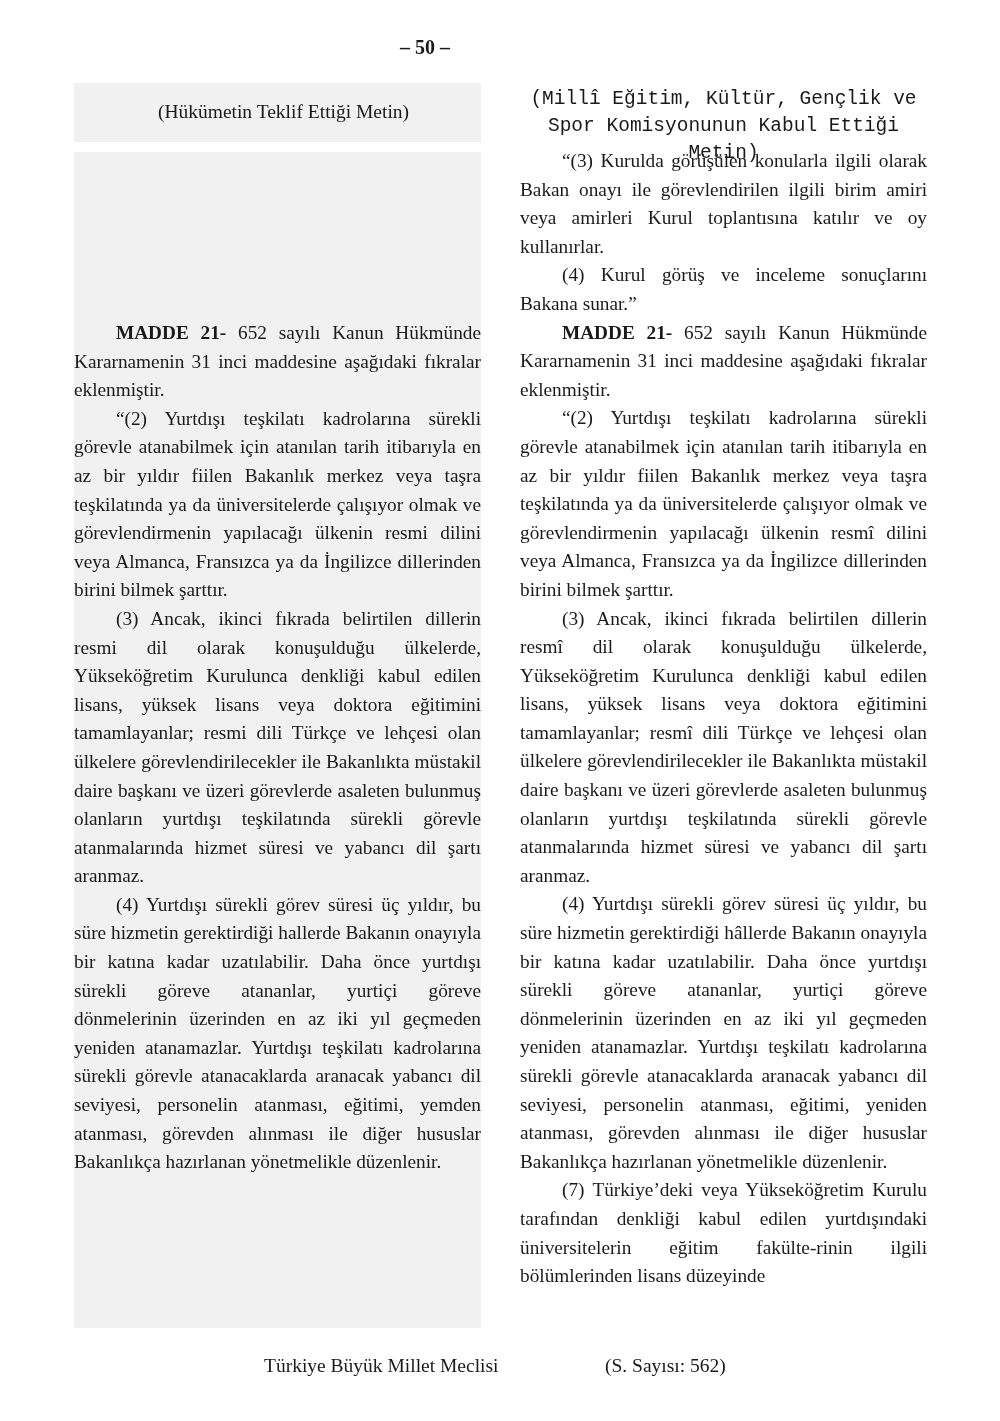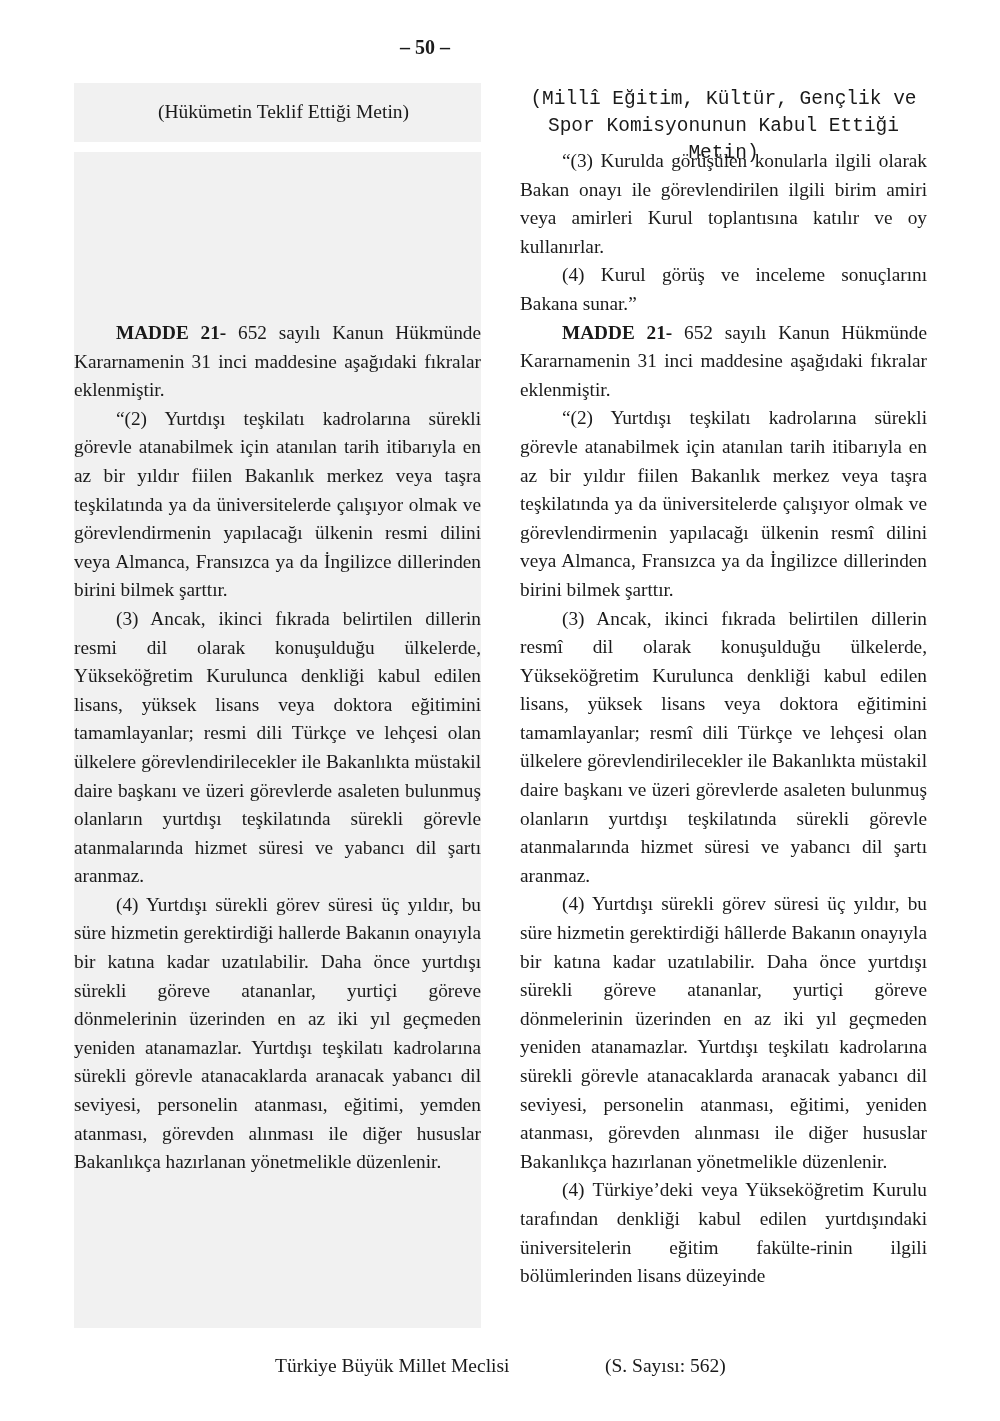--- a/index.html
+++ b/index.html
@@ -30,21 +30,21 @@
   }
   .para {
     font-size: 19.3px; line-height: 28.6px; text-align: justify;
     margin: 0; text-indent: 42px; hyphens: none;
   }
   .para .b { font-weight: bold; }
   .col .para { text-align-last: left; }
   .footer {
     position: absolute; top: 1355px; font-size: 19.5px;
   }
-  .footer-left { left: 275px; }
+  .footer-left { left: 264px; }
   .footer-right { left: 605px; }
 </style>
 </head>
 <body>
 
 <div class="page-number">– 50 –</div>
 
 <div class="hdr-box"></div>
 <div class="hdr-text hdr-left">(Hükümetin Teklif Ettiği Metin)</div>
 <div class="body-box"></div>
@@ -58,17 +58,17 @@
 
 <div class="hdr-text hdr-right">(Millî Eğitim, Kültür, Gençlik ve Spor Komisyonunun Kabul Ettiği Metin)</div>
 
 <div class="col right" style="top:147px;">
   <p class="para">“(3) Kurulda görüşülen konularla ilgili olarak Bakan onayı ile görevlendirilen ilgili birim amiri veya amirleri Kurul toplantısına katılır ve oy kullanırlar.</p>
   <p class="para">(4) Kurul görüş ve inceleme sonuçlarını Bakana sunar.”</p>
   <p class="para"><span class="b">MADDE 21-</span><span> 652 sayılı Kanun Hükmünde Kararnamenin 31 inci maddesine aşağıdaki fıkralar eklenmiştir.</span></p>
   <p class="para">“(2) Yurtdışı teşkilatı kadrolarına sürekli görevle atanabilmek için atanılan tarih itibarıyla en az bir yıldır fiilen Bakanlık merkez veya taşra teşkilatında ya da üniversitelerde çalışıyor olmak ve görevlendirmenin yapılacağı ülkenin resmî dilini veya Almanca, Fransızca ya da İngilizce dillerinden birini bilmek şarttır.</p>
   <p class="para">(3) Ancak, ikinci fıkrada belirtilen dillerin resmî dil olarak konuşulduğu ülkelerde, Yükseköğretim Kurulunca denkliği kabul edilen lisans, yüksek lisans veya doktora eğitimini tamamlayanlar; resmî dili Türkçe ve lehçesi olan ülkelere görevlendirilecekler ile Bakanlıkta müstakil daire başkanı ve üzeri görevlerde asaleten bulunmuş olanların yurtdışı teşkilatında sürekli görevle atanmalarında hizmet süresi ve yabancı dil şartı aranmaz.</p>
   <p class="para">(4) Yurtdışı sürekli görev süresi üç yıldır, bu süre hizmetin gerektirdiği hâllerde Bakanın onayıyla bir katına kadar uzatılabilir. Daha önce yurtdışı sürekli göreve atananlar, yurtiçi göreve dönmelerinin üzerinden en az iki yıl geçmeden yeniden atanamazlar. Yurtdışı teşkilatı kadrolarına sürekli görevle atanacaklarda aranacak yabancı dil seviyesi, personelin atanması, eğitimi, yeniden atanması, görevden alınması ile diğer hususlar Bakanlıkça hazırlanan yönetmelikle düzenlenir.</p>
-  <p class="para">(4) Türkiye’deki veya Yükseköğretim Kurulu tarafından denkliği kabul edilen yurtdışındaki üniversitelerin eğitim fakülte-rinin ilgili bölümlerinden lisans düzeyinde</p>
+  <p class="para">(7) Türkiye’deki veya Yükseköğretim Kurulu tarafından denkliği kabul edilen yurtdışındaki üniversitelerin eğitim fakülte-rinin ilgili bölümlerinden lisans düzeyinde</p>
 </div>
 
 <div class="footer footer-left">Türkiye Büyük Millet Meclisi</div>
 <div class="footer footer-right">(S. Sayısı: 562)</div>
 
 </body></html>

